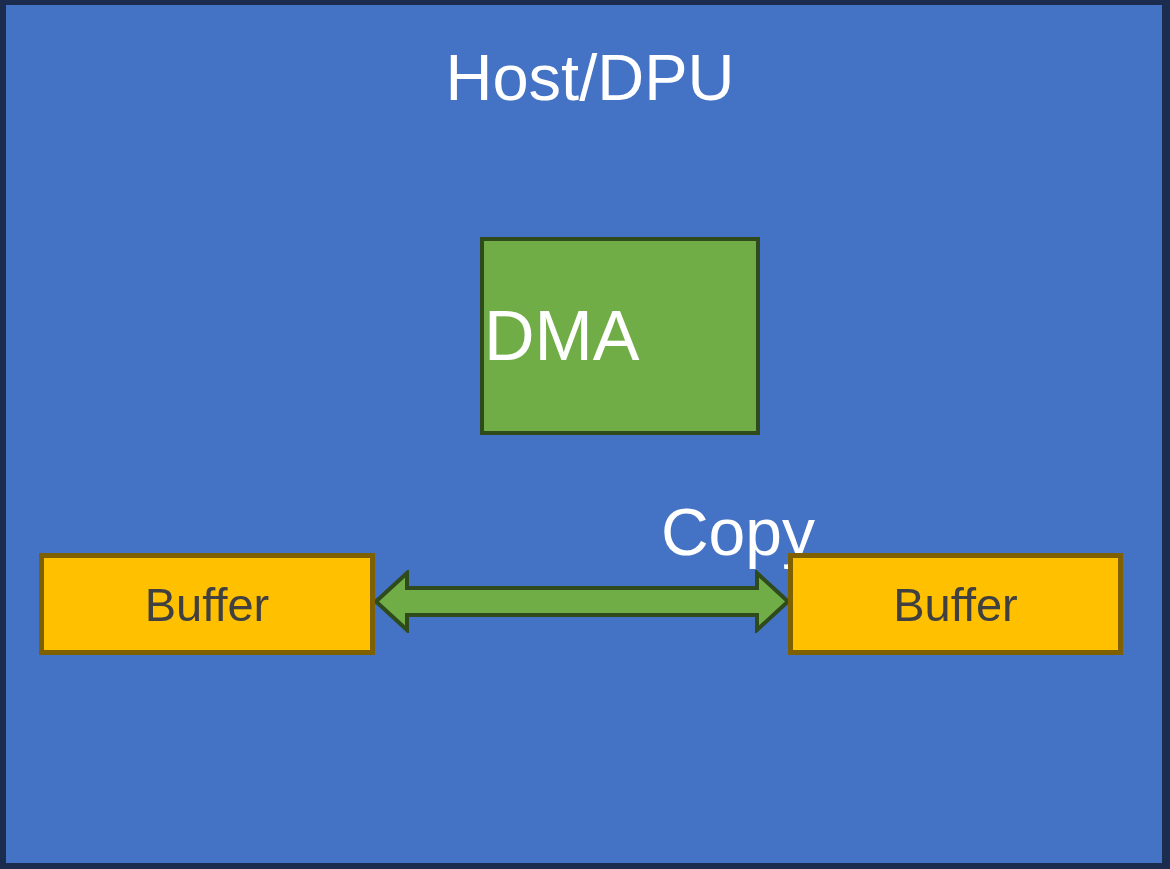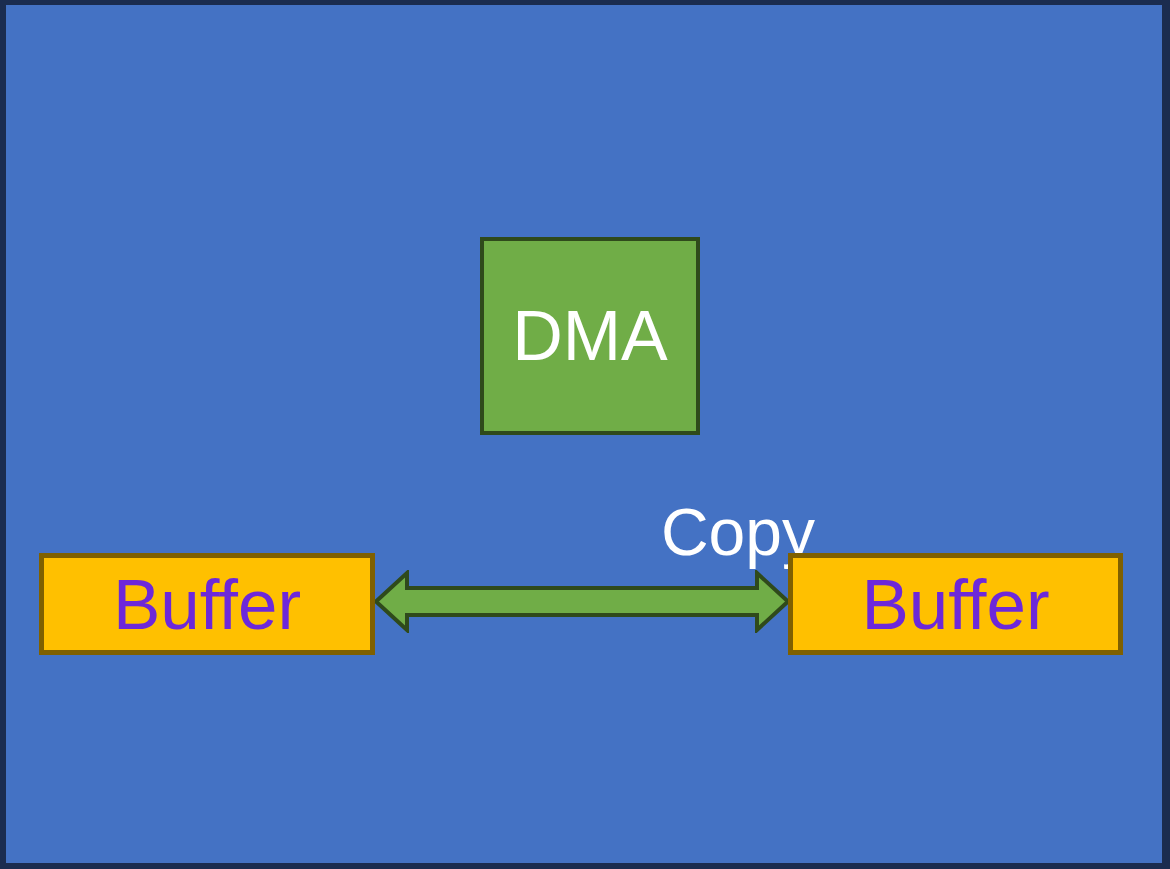--- a/index.html
+++ b/index.html
@@ -31,28 +31,28 @@
     text-align: center;
     color: #FFFFFF;
     font-size: 65px;
     line-height: 1.1;
     white-space: nowrap;
   }
   .dma-box {
     position: absolute;
     left: 474px;
     top: 232px;
-    width: 220px;
+    width: 280px;
     height: 198px;
     box-sizing: border-box;
     background: #70AD47;
     border: 4px solid #2F4A1B;
     display: flex;
     align-items: center;
-    justify-content: center;
+    justify-content: flex-start;
   }
   .dma-box .node-label {
     color: #FFFFFF;
     font-size: 70px;
     line-height: 1;
   }
   .copy-label {
     position: absolute;
     left: 379px;
     top: 494px;
@@ -70,22 +70,22 @@
     box-sizing: border-box;
     background: #FFC000;
     border: 5px solid #7F6000;
     display: flex;
     align-items: center;
     justify-content: center;
   }
   .buffer-box.left  { left: 33px;  width: 336px; }
   .buffer-box.right { left: 782px; width: 335px; }
   .buffer-box .node-label {
-    color: #6d28d9;
-    font-size: 71px;
+    color: #404040;
+    font-size: 47px;
     line-height: 1;
   }
   .transfer-arrow {
     position: absolute;
     left: 367px;
     top: 565px;
     width: 418px;
     height: 63px;
   }
   .transfer-arrow polygon {
@@ -93,20 +93,21 @@
     stroke: #2F4A1B;
     stroke-width: 4;
     stroke-linejoin: miter;
   }
 </style>
 </head>
 <body>
 
 <div class="canvas">
 
+  <div class="diagram-title">Host/DPU</div>
 
   <div class="dma-box">
     <span class="node-label">DMA</span>
   </div>
 
   <div class="copy-label">Copy</div>
 
   <svg class="transfer-arrow" viewBox="0 0 418 63" preserveAspectRatio="none">
     <polygon points="3,31.5 34,3 34,18 384,18 384,3 415,31.5 384,60 384,45 34,45 34,60"></polygon>
   </svg>

